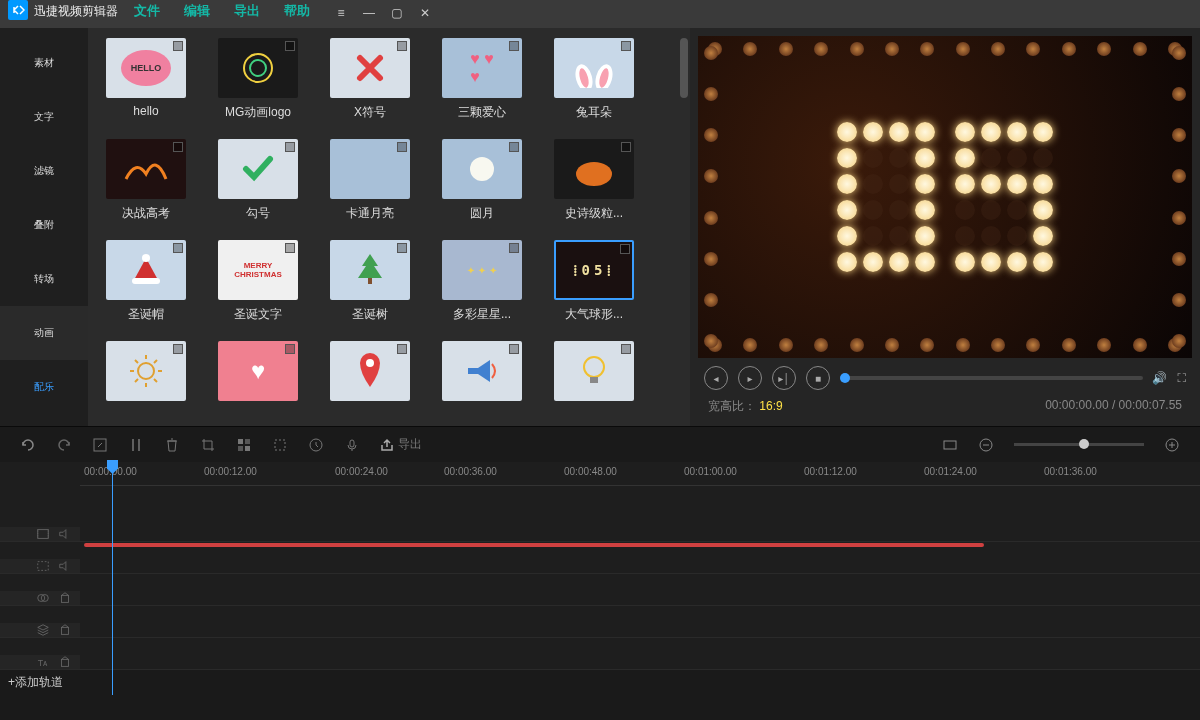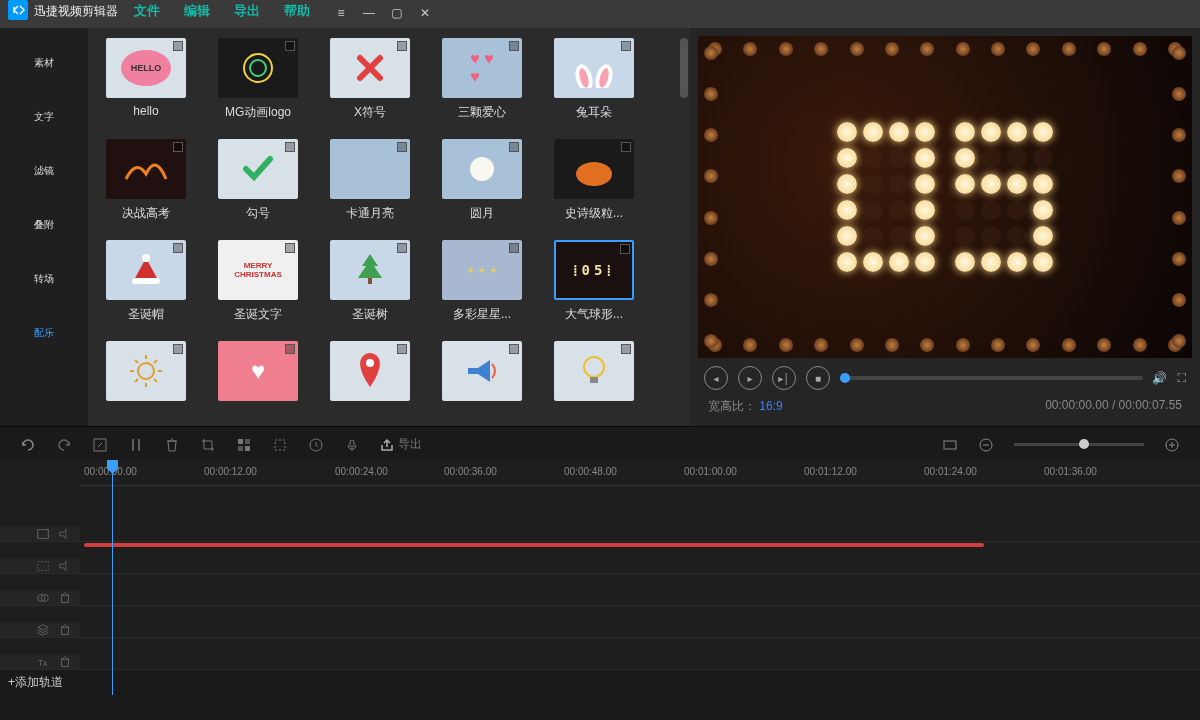--- a/index.html
+++ b/index.html
@@ -41,21 +41,21 @@
 .edge-dots.left { top: 10px; bottom: 10px; left: 6px; flex-direction: column; justify-content: space-between; }
 .edge-dots.right { top: 10px; bottom: 10px; right: 6px; flex-direction: column; justify-content: space-between; }
 .edot { width: 14px; height: 14px; border-radius: 50%; background: radial-gradient(circle,#c08040,#4a2010); }
 
 .preview-controls { height: 60px; padding: 8px 6px; }
 .play-row { display: flex; align-items: center; gap: 10px; margin-bottom: 8px; }
 .pc-btn { width: 24px; height: 24px; border: 1.5px solid #888; border-radius: 50%; display: flex; align-items: center; justify-content: center; color: #aaa; cursor: pointer; font-size: 10px; }
 .progress { flex: 1; height: 4px; background: #444; border-radius: 2px; position: relative; }
 .progress-dot { width: 10px; height: 10px; background: #3a9eff; border-radius: 50%; position: absolute; left: 0; top: -3px; }
 .info-row { display: flex; justify-content: space-between; color: #888; font-size: 12px; padding: 0 4px; }
-.aspect-val { color: #3b82f6; }
+.aspect-val { color: #fde047; }
 
 .toolbar { height: 36px; background: #1a1a1a; display: flex; align-items: center; padding: 0 20px; gap: 20px; border-top: 1px solid #0a0a0a; }
 .tb-btn { color: #777; cursor: pointer; display: flex; align-items: center; gap: 4px; }
 .tb-spacer { flex: 1; }
 .zoom-slider { width: 130px; height: 3px; background: #444; position: relative; }
 .zoom-handle { width: 10px; height: 10px; background: #ccc; border-radius: 50%; position: absolute; left: 50%; top: -4px; }
 
 .timeline { flex: 1; background: #1e1e1e; position: relative; }
 .ruler { height: 24px; background: #1e1e1e; position: relative; margin-left: 80px; border-bottom: 1px solid #333; }
 .ruler-tick { position: absolute; top: 4px; font-size: 10px; color: #888; }
@@ -122,20 +122,21 @@
   </div>
 </div>
 
 <div class="upper">
   <div class="sidebar">
     <div class="side-tab">素材</div>
     <div class="side-tab">文字</div>
     <div class="side-tab">滤镜</div>
     <div class="side-tab">叠附</div>
     <div class="side-tab">转场</div>
+    <div class="side-tab dark">动画</div>
     <div class="side-tab active">配乐</div>
   </div>
 
   <div class="asset-panel">
     <div class="asset-grid" id="asset-grid">
         <div class="asset-item">
           <div class="asset-thumb th-hello">
             <div class="asset-corner"></div>
           </div>
           <div class="asset-label">hello</div>

